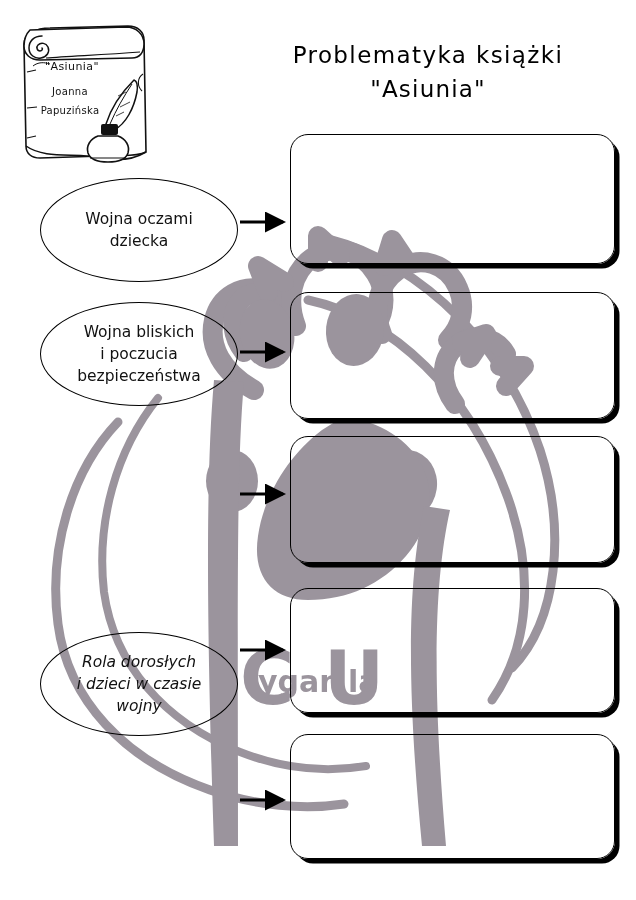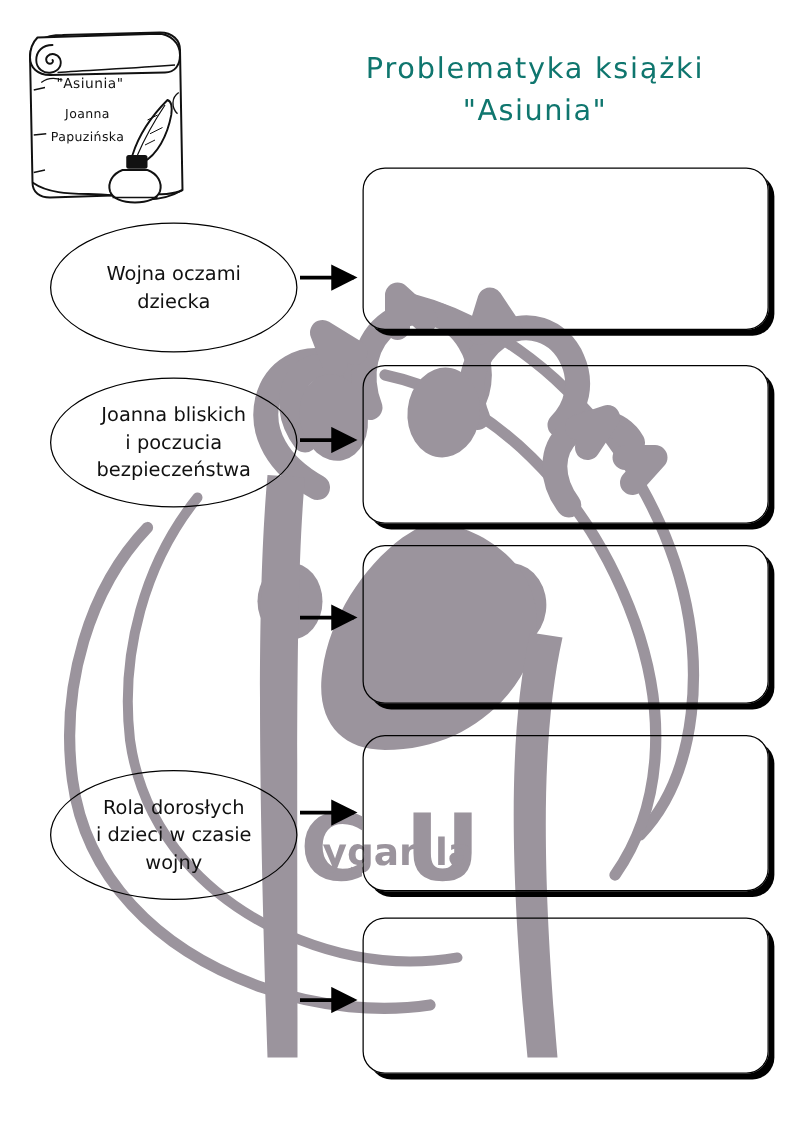--- a/index.html
+++ b/index.html
@@ -33,21 +33,21 @@
     left: 228px; top: 38px;
     width: 400px;
     text-align: center;
     z-index: 4;
   }
   .title-line {
     font-family: "DejaVu Sans", "Liberation Sans", sans-serif;
     font-size: 23px;
     line-height: 34px;
     letter-spacing: 1.4px;
-    color: #0f766e;
+    color: #000000;
     white-space: nowrap;
   }
   .title-line.second { letter-spacing: 1.2px; }
 
   
   #scroll-illustration {
     position: absolute;
     left: 6px; top: 12px;
     width: 160px; height: 160px;
     z-index: 4;
@@ -150,27 +150,27 @@
   <div class="answer-box" style="left:290px; top:436px;  width:325px; height:127px;"></div>
   <div class="answer-box" style="left:290px; top:588px;  width:325px; height:125px;"></div>
   <div class="answer-box" style="left:290px; top:734px;  width:325px; height:125px;"></div>
 
   <div class="topic-ellipse" style="left:40px; top:178px; width:198px; height:104px;justify-content:center;">
     <span class="topic-label">Wojna oczami
 dziecka</span>
   </div>
 
   <div class="topic-ellipse" style="left:40px; top:302px; width:198px; height:104px;">
-    <span class="topic-label">Joanna bliskich
+    <span class="topic-label">Wojna bliskich
 i poczucia
 bezpieczeństwa</span>
   </div>
 
 
-  <div class="topic-ellipse" style="left:40px; top:616px; width:198px; height:104px;">
+  <div class="topic-ellipse" style="left:40px; top:632px; width:198px; height:104px;font-style:italic;">
     <span class="topic-label">Rola dorosłych
 i dzieci w czasie
 wojny</span>
   </div>
 
 
   <div class="layer" id="layer-watermark">
     <svg width="636" height="900" viewBox="0 0 636 900">
       <g fill="none" stroke="#9b949d" stroke-linecap="round">
 

